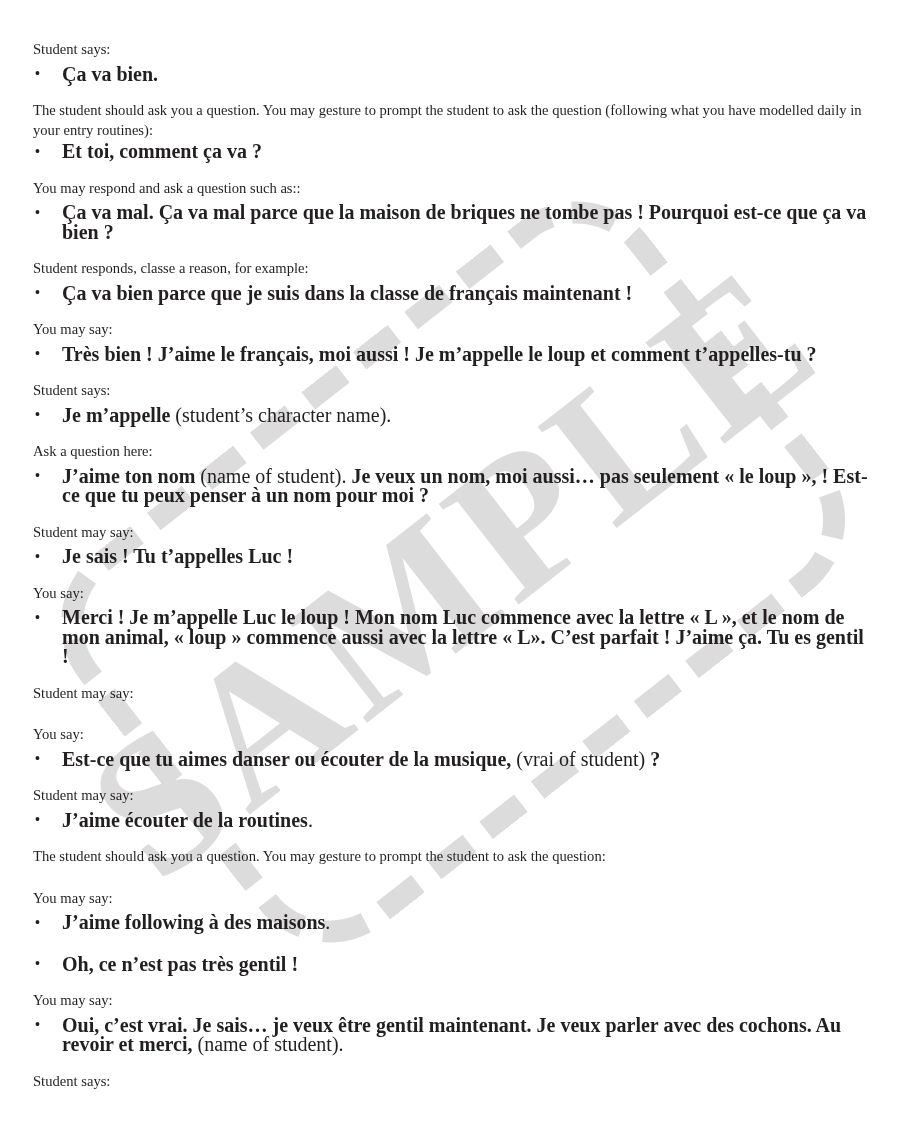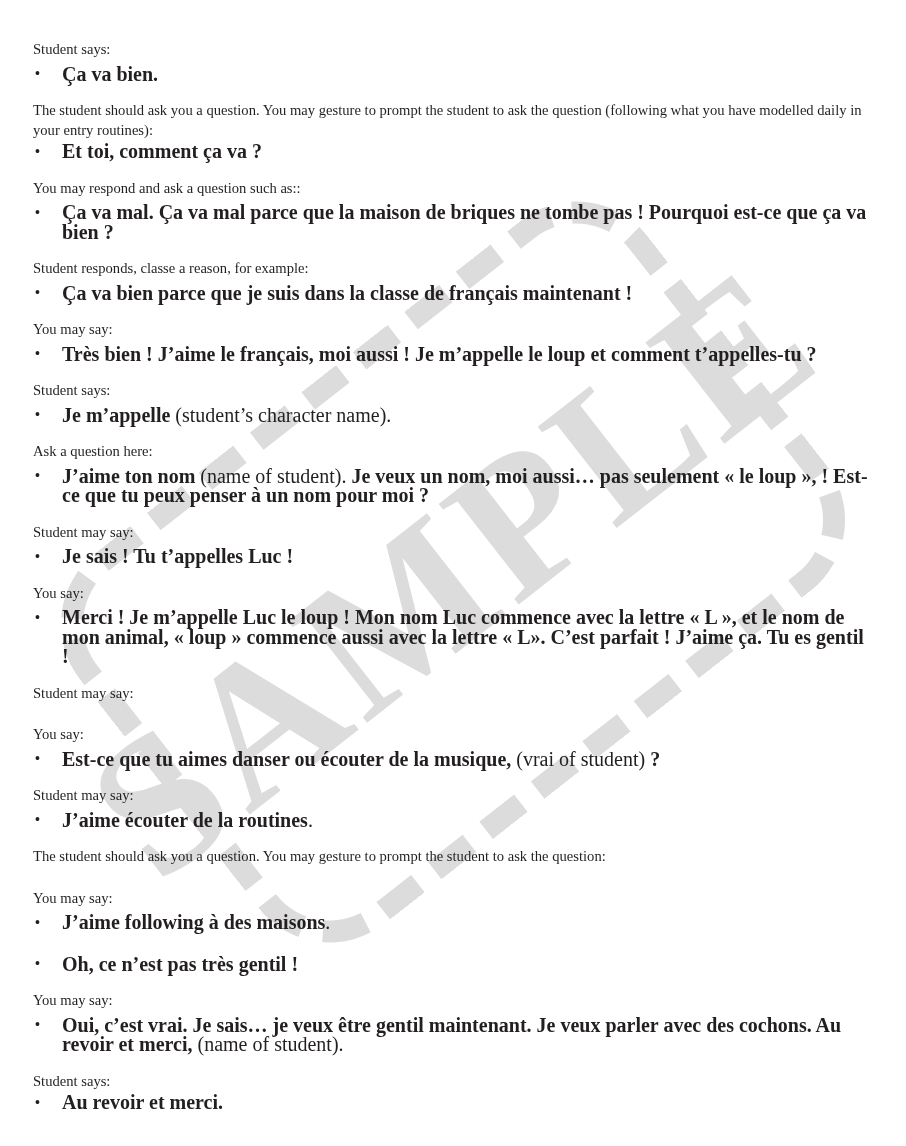--- a/index.html
+++ b/index.html
@@ -198,18 +198,15 @@
       </ul>
       <div class="gap-lg"></div>
       <p class="lead">You may say:</p>
       <div class="gap-sm"></div>
       <ul class="bul">
         <li><span>Oui, c’est vrai. Je sais… je veux être gentil maintenant. Je veux parler avec des cochons. Au revoir et merci, </span><span class="reg">(name of student).</span></li>
       </ul>
       <div class="gap-lg"></div>
       <p class="lead">Student says:</p>
       <div class="gap-xs"></div>
-      <ul class="bul">
-        <li><span>Au revoir et merci.</span></li>
-      </ul>
     </div>
 
 </div>
 
 </body></html>

